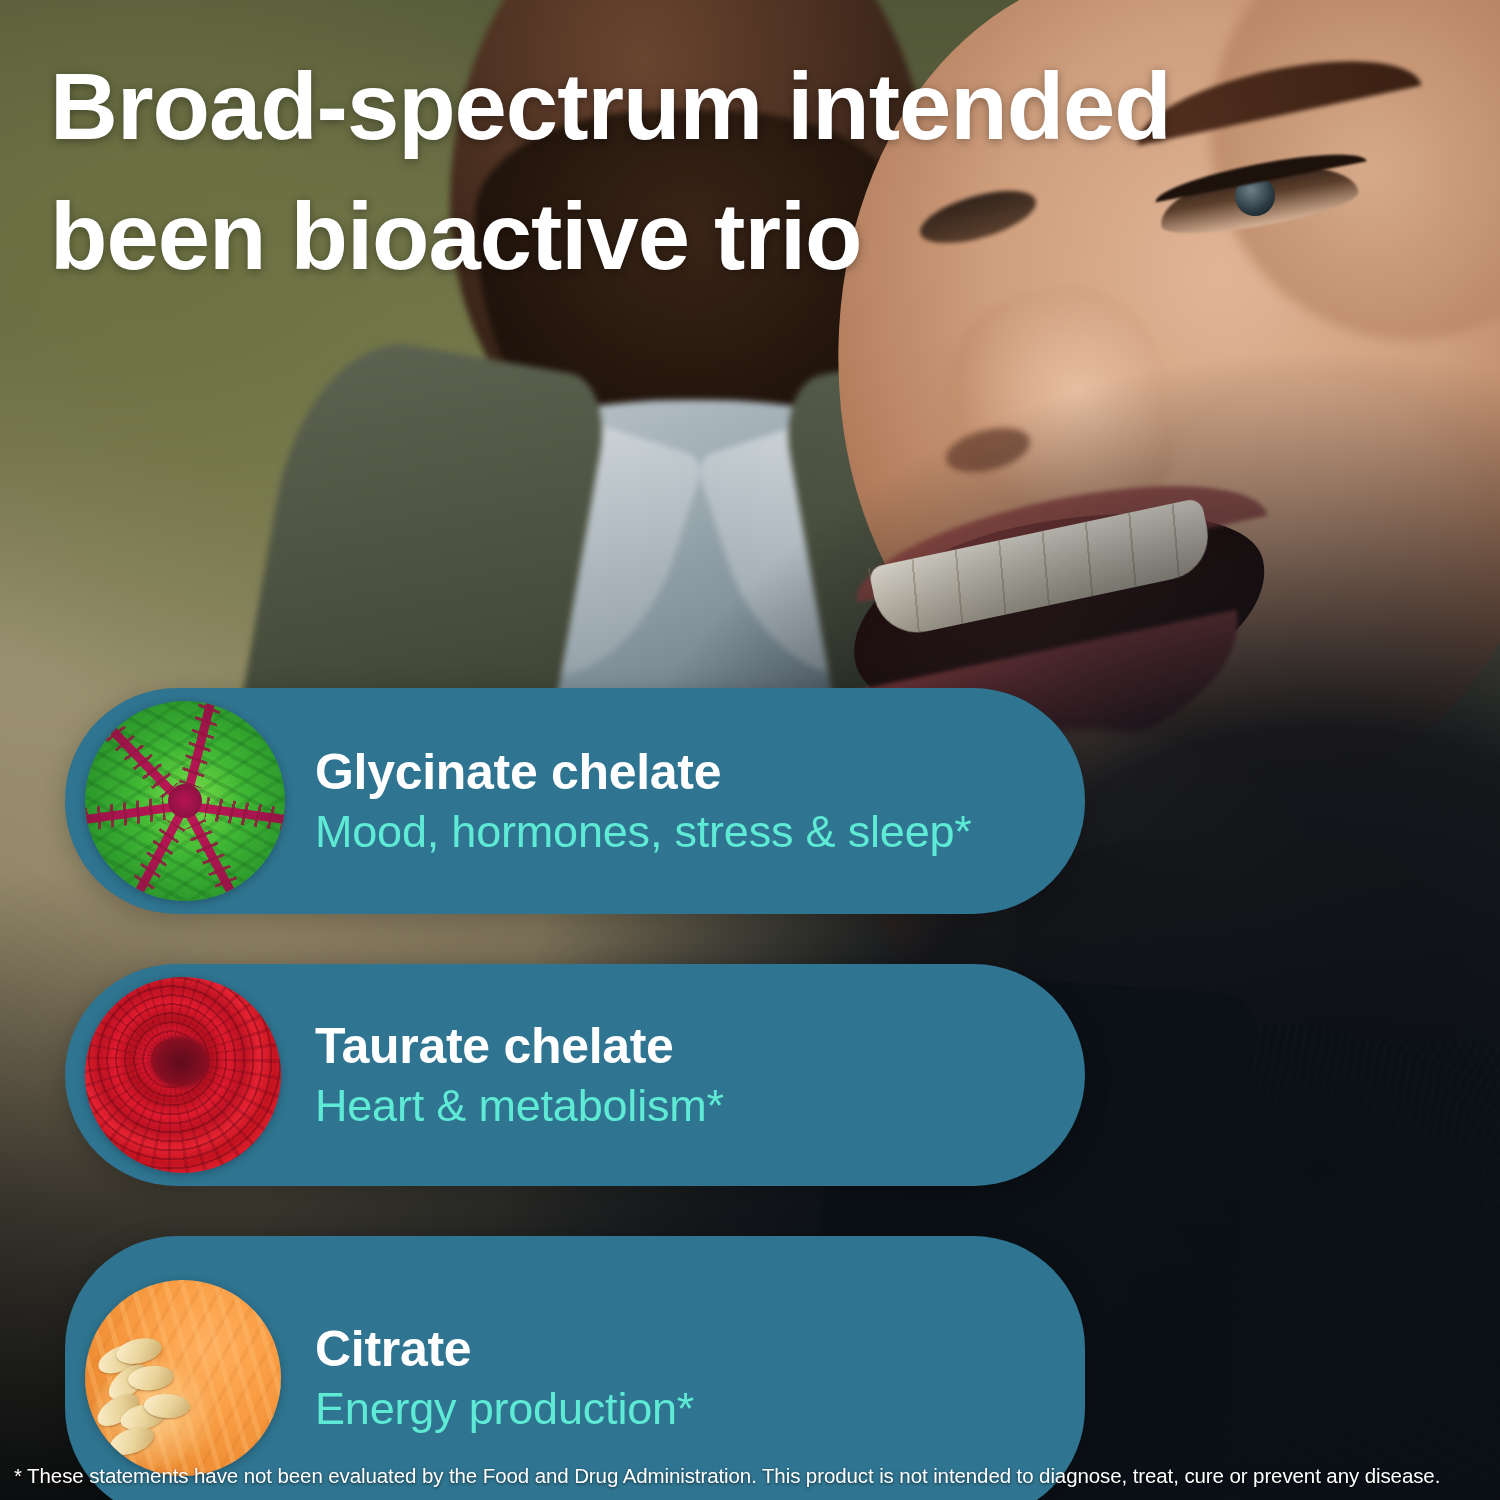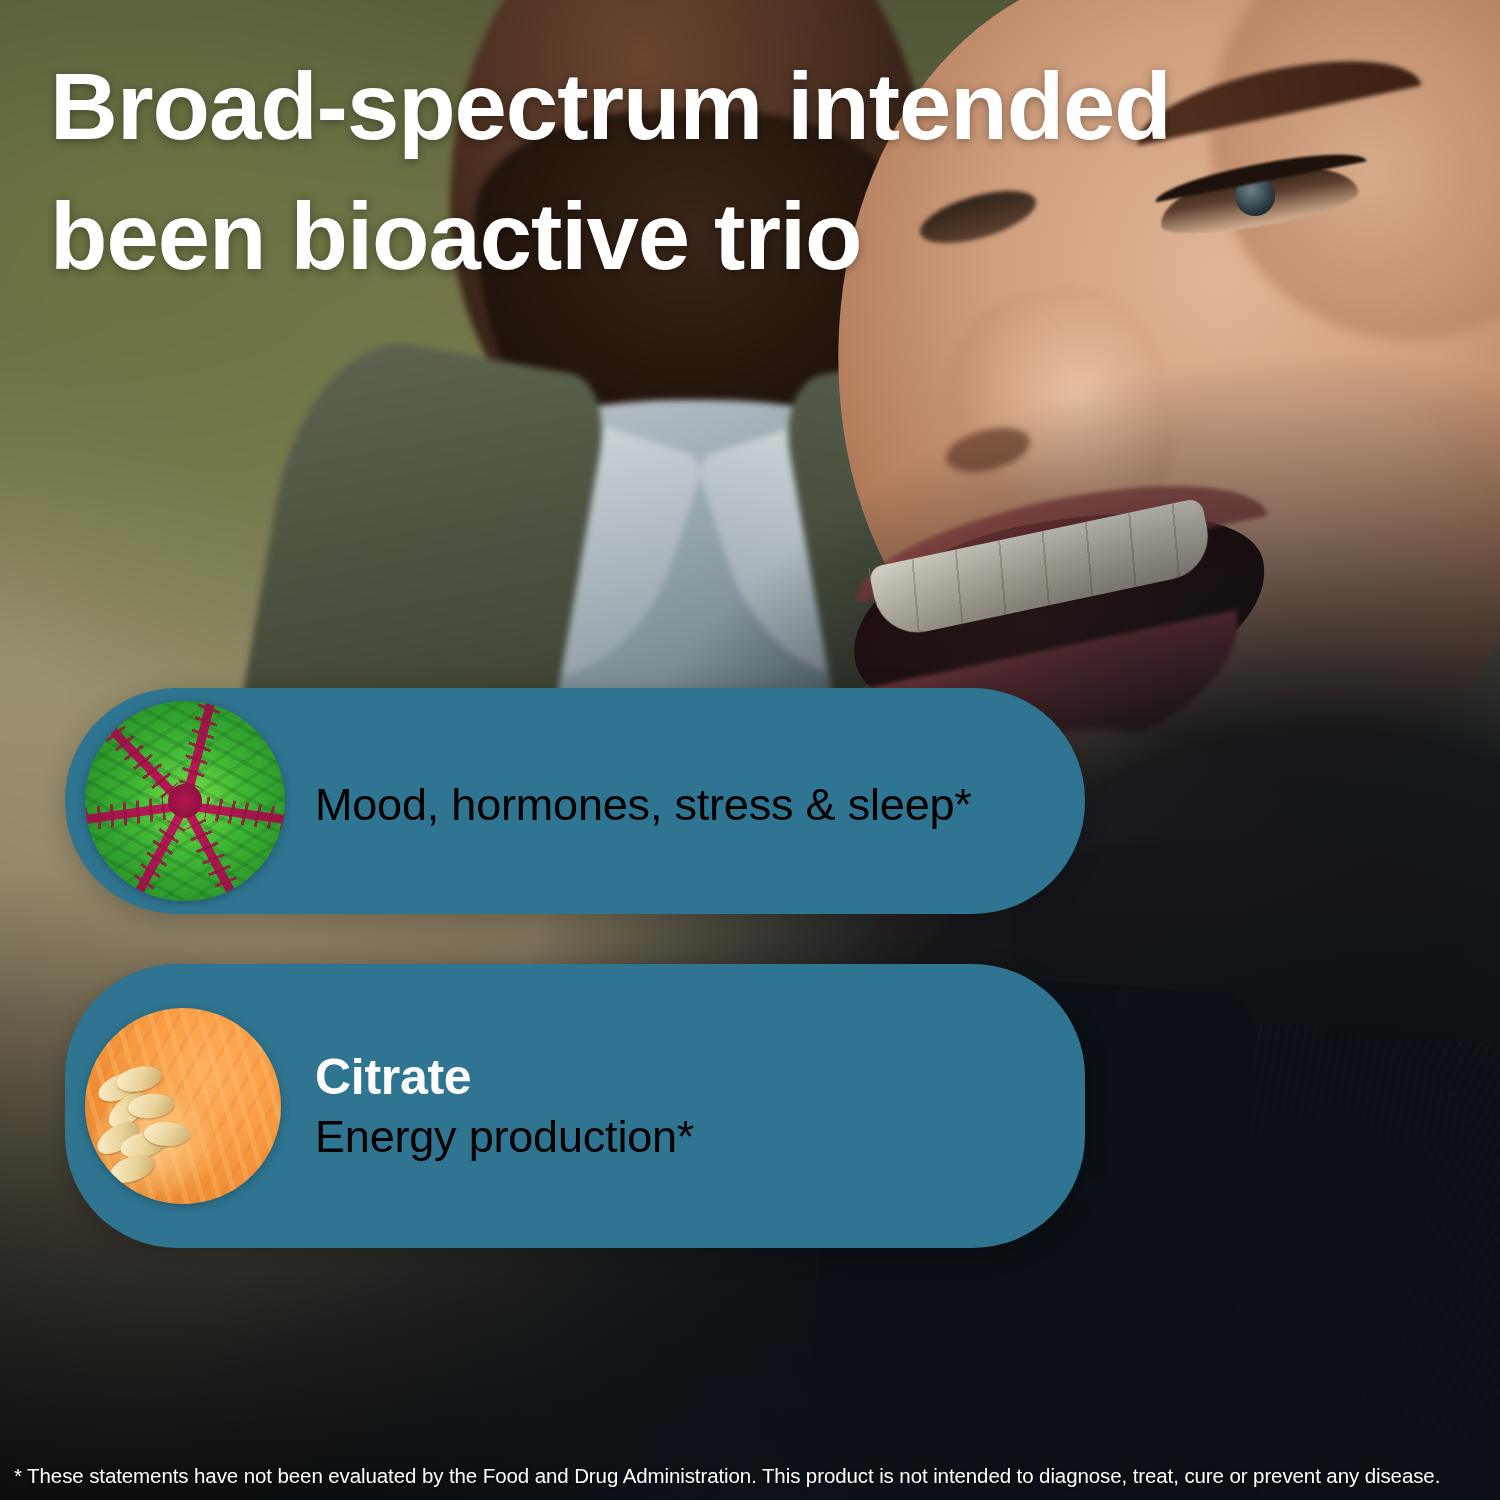--- a/index.html
+++ b/index.html
@@ -167,21 +167,21 @@
       repeating-linear-gradient(-60deg, rgba(214,120,40,.18) 0 4px, rgba(0,0,0,0) 4px 18px);}
   .seed{position:absolute;width:46px;height:24px;border-radius:50%;
     background:linear-gradient(120deg,#fdf0cf 0%,#e9d49b 55%,#caa96a 100%);
     box-shadow:0 1px 2px rgba(120,70,20,.5);}
   .pulp{position:absolute;left:4%;top:40%;width:120px;height:110px;border-radius:50%;
     background:radial-gradient(ellipse,rgba(255,222,160,.75) 0%,rgba(245,180,100,.25) 70%,rgba(0,0,0,0) 100%);
     filter:blur(3px);}
 
   .card-text{margin-left:250px;padding-right:40px;}
   .card-title{font-size:50px;font-weight:bold;color:#ffffff;line-height:1.08;letter-spacing:-.3px;}
-  .card-sub{font-size:45px;font-weight:normal;color:#000000;line-height:1.12;margin-top:8px;letter-spacing:-.2px;}
+  .card-sub{font-size:45px;font-weight:normal;color:#5eead4;line-height:1.12;margin-top:8px;letter-spacing:-.2px;}
 
   
   .footnote{position:absolute;left:14px;bottom:12px;right:10px;
     font-size:20.5px;color:#ffffff;letter-spacing:-.1px;white-space:nowrap;
     text-shadow:0 1px 3px rgba(0,0,0,.6);}
 </style>
 </head>
 <body>
 
 <div id="stage">
@@ -244,24 +244,36 @@
         <div class="leaf-shade"></div>
         <div class="rib" style="transform:rotate(8deg)"></div>
         <div class="rib" style="transform:rotate(62deg)"></div>
         <div class="rib" style="transform:rotate(118deg)"></div>
         <div class="rib" style="transform:rotate(172deg)"></div>
         <div class="rib" style="transform:rotate(226deg)"></div>
         <div class="rib" style="transform:rotate(284deg)"></div>
         <div class="leaf-core"></div>
       </div>
       <div class="card-text">
+        <div class="card-title">Glycinate chelate</div>
         <div class="card-sub">Mood, hormones, stress &amp; sleep*</div>
       </div>
     </div>
 
+    <div class="card c2">
+      <div class="thumb">
+        <div class="th-beet"></div>
+        <div class="beet-tex"></div>
+        <div class="beet-core"></div>
+      </div>
+      <div class="card-text">
+        <div class="card-title">Taurate chelate</div>
+        <div class="card-sub">Heart &amp; metabolism*</div>
+      </div>
+    </div>
 
     <div class="card c3">
       <div class="thumb">
         <div class="th-squash"></div>
         <div class="squash-tex"></div>
         <div class="pulp"></div>
         <div class="seed" style="left:6%;top:34%;transform:rotate(-24deg)"></div>
         <div class="seed" style="left:16%;top:30%;transform:rotate(-12deg)"></div>
         <div class="seed" style="left:10%;top:46%;transform:rotate(-40deg)"></div>
         <div class="seed" style="left:22%;top:44%;transform:rotate(-6deg)"></div>

